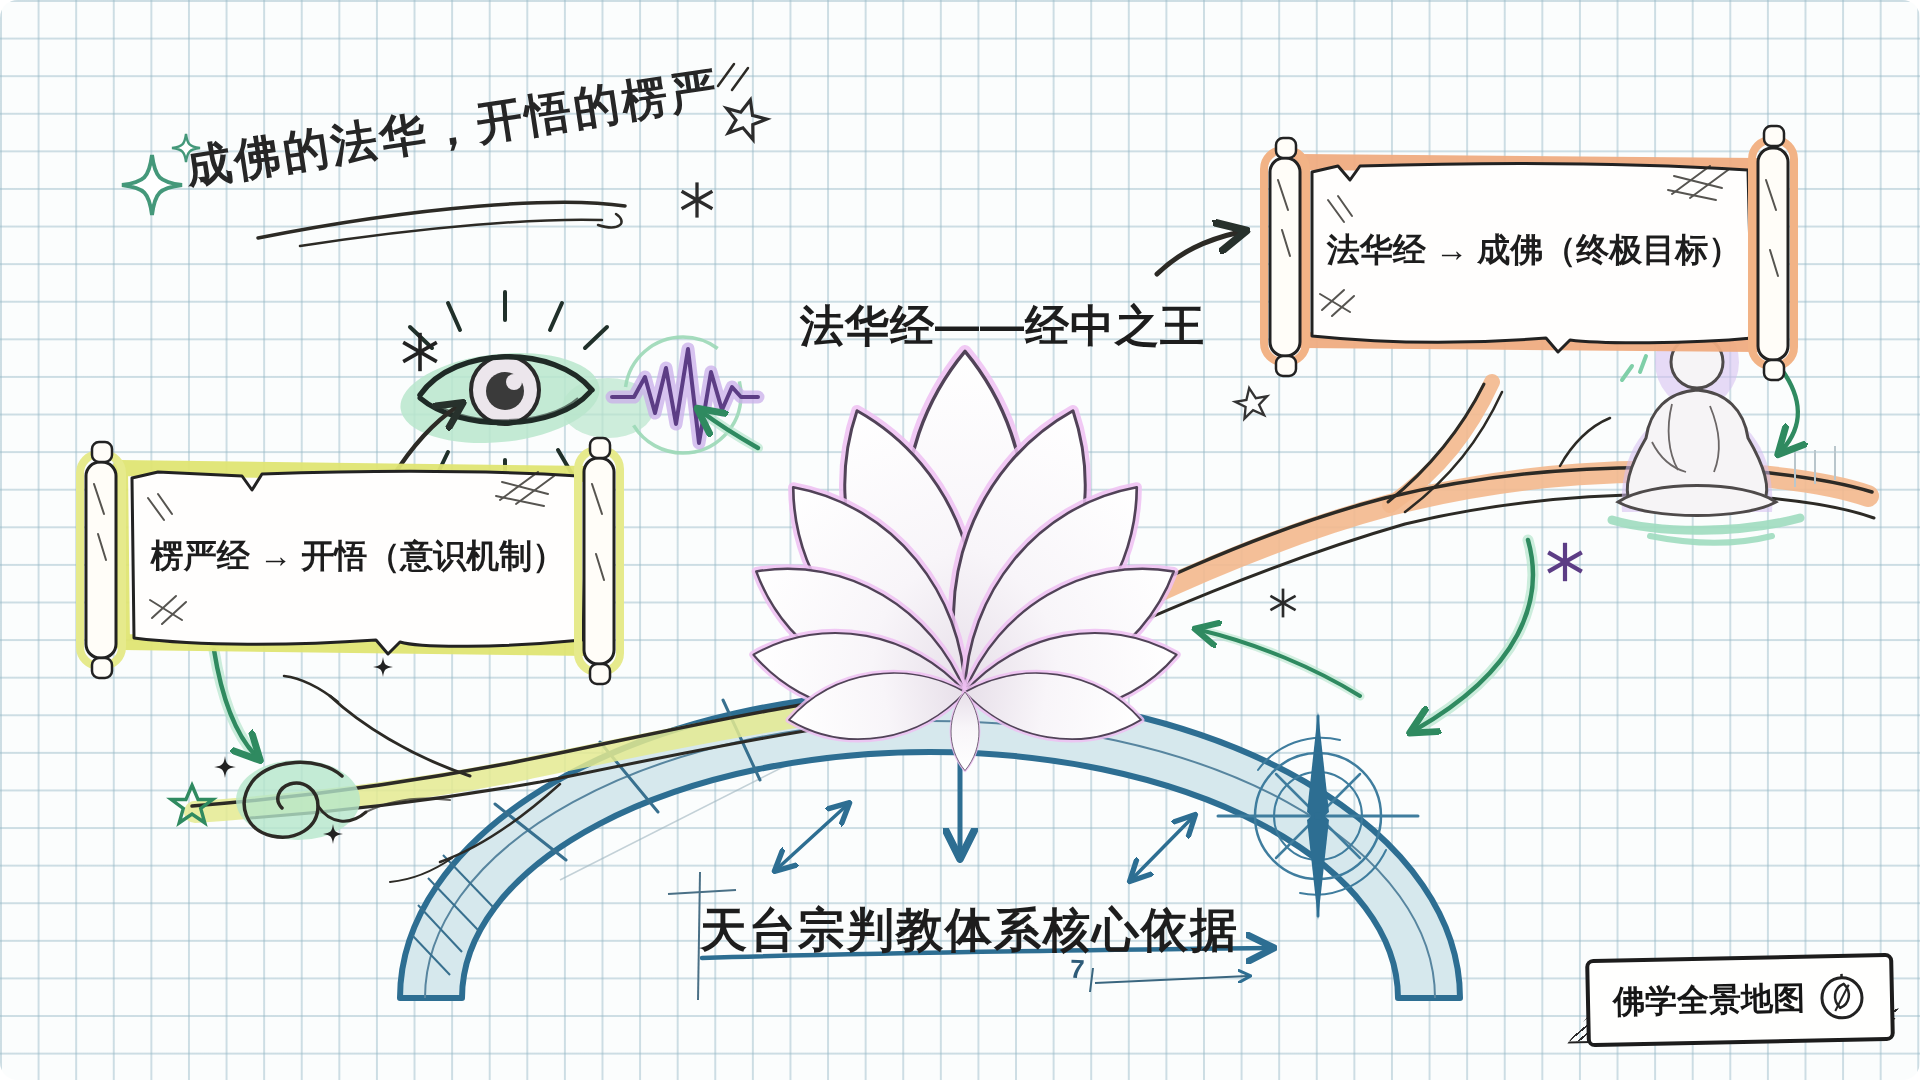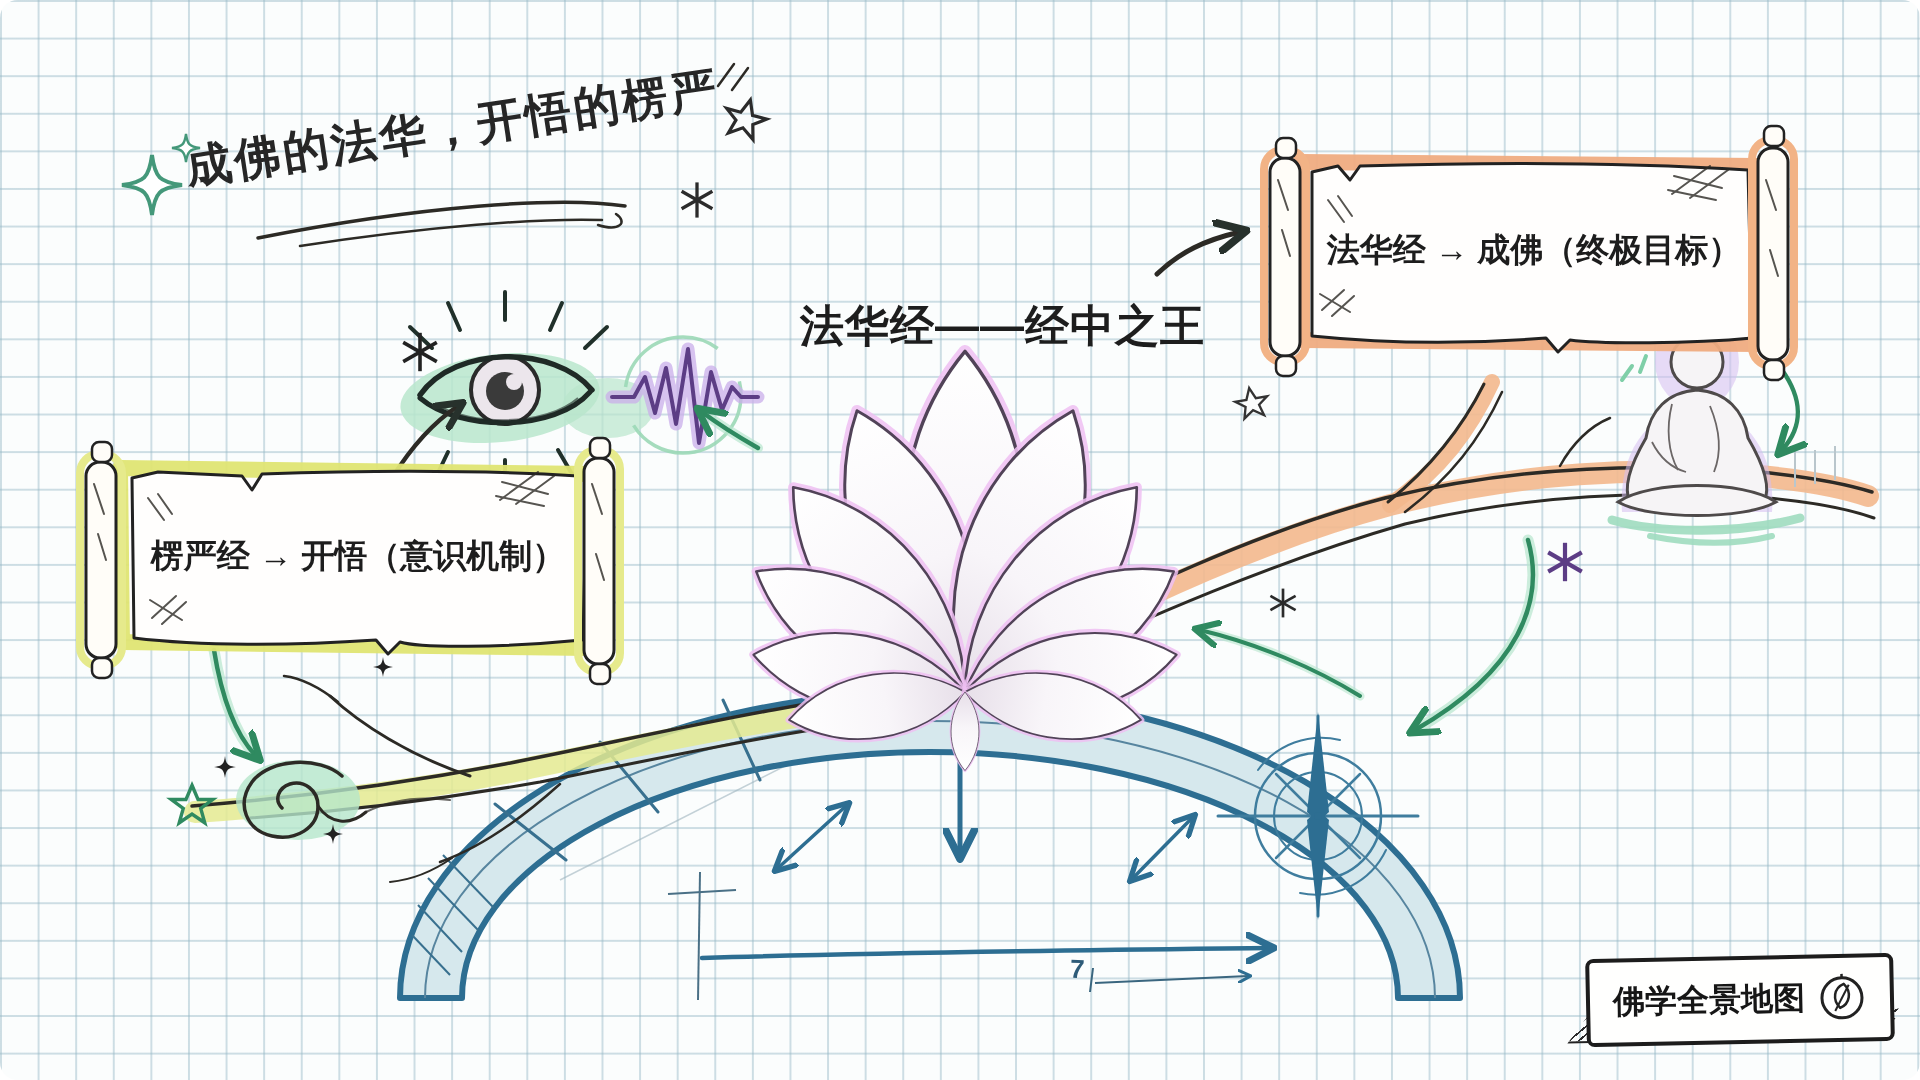--- a/index.html
+++ b/index.html
@@ -332,20 +332,21 @@
       <line x1="148" y1="498" x2="164" y2="520"></line>
           <line x1="158" y1="494" x2="172" y2="514"></line>
     </g>
   </g>
 </svg>
 
 <div class="t slogan">成佛的法华，开悟的楞严</div>
 <div class="t center-title">法华经——经中之王</div>
 <div class="t scroll-label lengyan-label">楞严经 → 开悟（意识机制）</div>
 <div class="t scroll-label fahua-label">法华经 → 成佛（终极目标）</div>
+<div class="t arch-label">天台宗判教体系核心依据</div>
 <div class="dim-mark">7</div>
 
 <div class="badge-shadow"></div>
 <div class="badge">
   <span class="badge-label">佛学全景地图</span>
   <svg width="50" height="50" viewBox="-25 -25 50 50">
     <circle r="20" fill="#ffffff" stroke="#222222" stroke-width="3"></circle>
     <line y1="-24" y2="-20" stroke="#222222" stroke-width="2.5"></line>
     <path d="M-2,10 C-10,2 -8,-10 2,-14 C10,-6 8,6 -2,10 Z" fill="#ffffff" stroke="#222222" stroke-width="2.5" stroke-linejoin="round"></path>
     <line x1="-7" y1="13" x2="7" y2="-13" stroke="#222222" stroke-width="2"></line>

